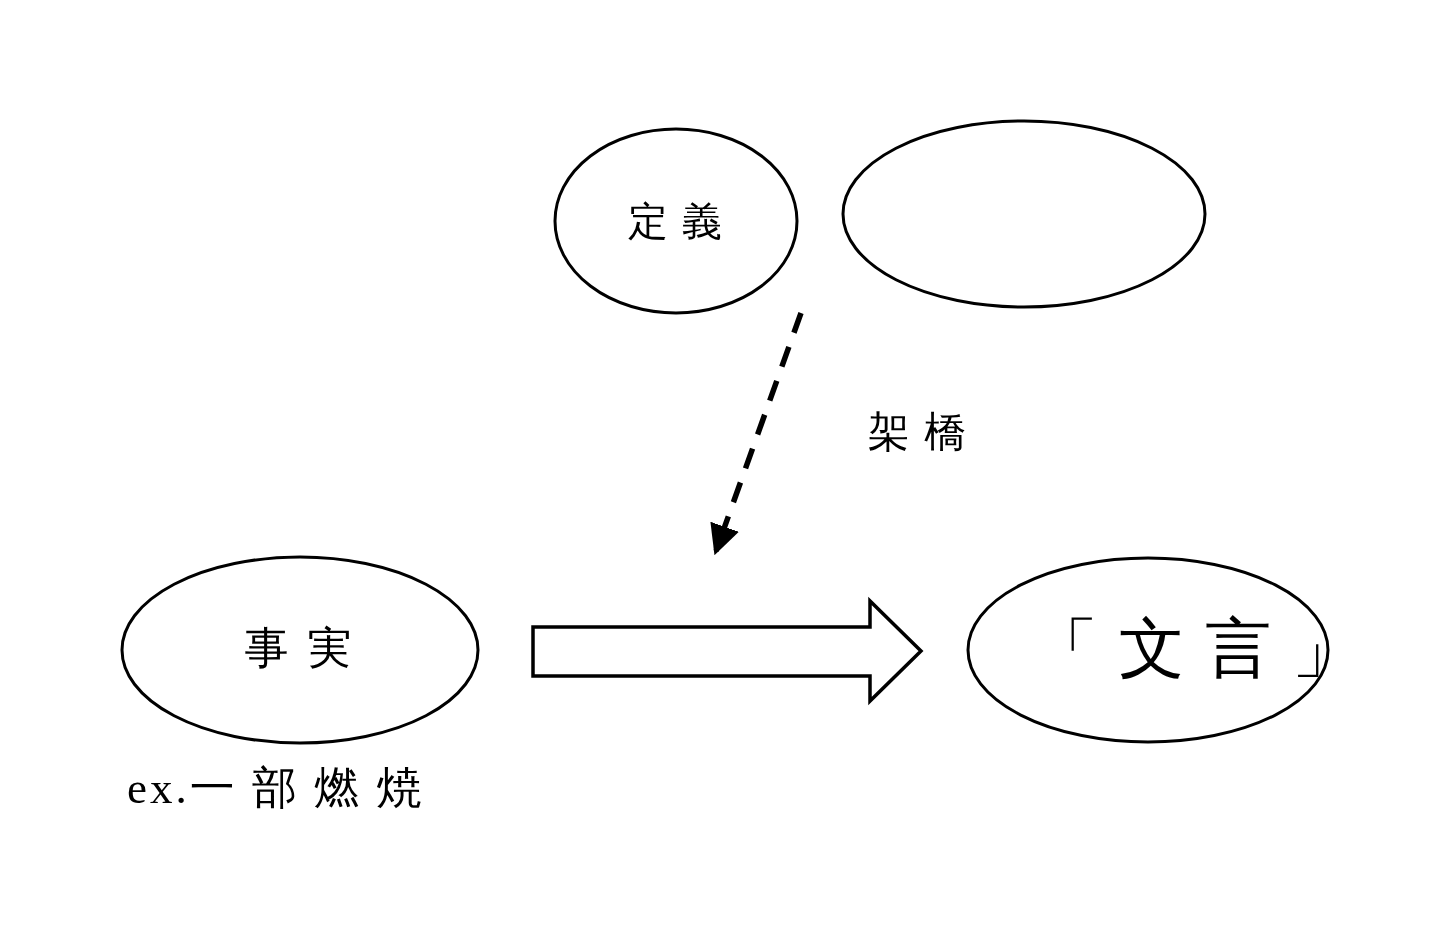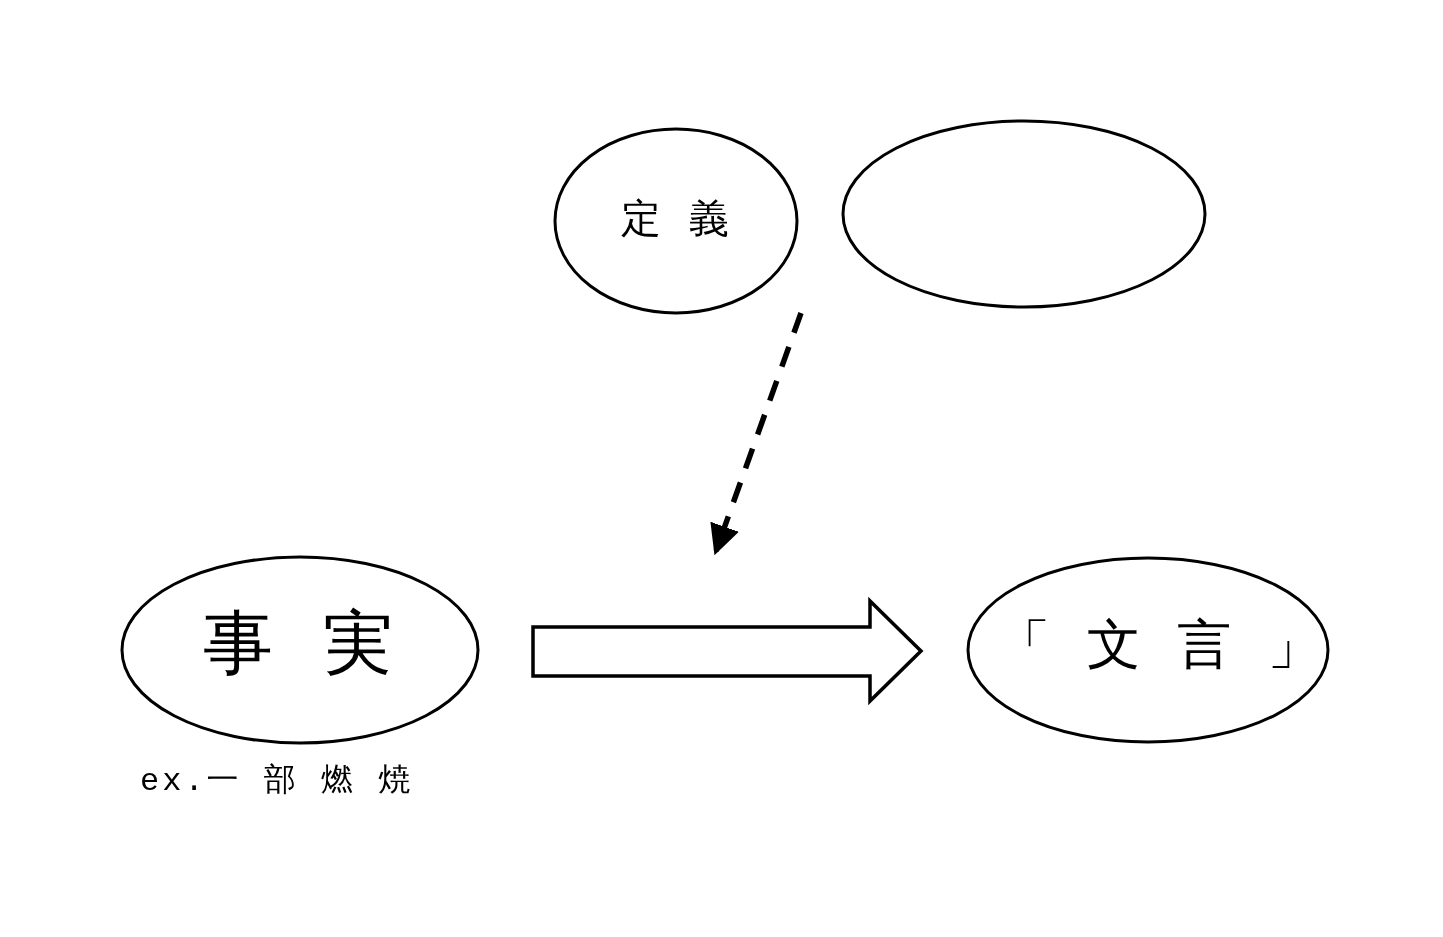--- a/index.html
+++ b/index.html
@@ -5,21 +5,21 @@
   html, body {
     margin: 0;
     padding: 0;
     background: #ffffff;
   }
   .diagram {
     position: relative;
     width: 1443px;
     height: 937px;
     background: #ffffff;
-    font-family: Liberation Mono, monospace;
+    font-family: Liberation Serif, serif;
     color: #000000;
     overflow: hidden;
   }
   .diagram svg {
     position: absolute;
     left: 0;
     top: 0;
   }
   .label {
     position: absolute;
@@ -30,28 +30,27 @@
     color: #000000;
     line-height: 1;
   }
   .node-label-sm {
     font-size: 40px;
     letter-spacing: 2px;
   }
   .label-definition   { left: 556px; top: 132px; width: 240px; height: 180px; }
   .label-precedent    { left: 843px; top: 124px; width: 362px; height: 180px; }
   .label-bridge       { left: 818px; top: 406px; width: 200px; height: 52px; font-size: 42px; letter-spacing: 2px; }
-  .label-fact         { left: 122px; top: 556px; width: 356px; height: 186px; font-size: 70px; letter-spacing: 4px; }
-  .label-wording      { left: 980px; top: 556px; width: 360px; height: 186px; font-size: 54px; letter-spacing: 2px; }
+  .label-fact         { left: 122px; top: 556px; width: 356px; height: 186px; font-size: 44px; letter-spacing: 4px; }
+  .label-wording      { left: 1016px; top: 556px; width: 360px; height: 186px; font-size: 66px; letter-spacing: 2px; }
   .label-example {
-    font-size: 32px;
+    font-size: 45px;
     letter-spacing: 3px;
     justify-content: flex-start;
     align-items: flex-start;
-    margin-left: 13px;
   }
   .label-fact-example    { left: 127px; top: 766px; width: 340px; height: 46px; }
   .label-wording-example { left: 992px; top: 766px; width: 340px; height: 46px; }
 </style>
 </head>
 <body>
 
 <div class="diagram">
 
   <svg width="1443" height="937" viewBox="0 0 1443 937">
@@ -70,20 +69,21 @@
     <ellipse cx="1148" cy="650" rx="180" ry="92" fill="none" stroke="#000000" stroke-width="3"></ellipse>
 
     <line x1="801" y1="313" x2="716" y2="551" stroke="#000000" stroke-width="5.5" stroke-dasharray="21 15" marker-end="url(#dash-arrowhead)"></line>
 
     <polygon points="533,627 870,627 870,601 921,651 870,701 870,676 533,676" fill="#ffffff" stroke="#000000" stroke-width="3.5" stroke-linejoin="miter"></polygon>
   </svg>
 
   <div class="label node-label-sm label-definition">定 義</div>
 
 
+  <div class="label label-bridge">架 橋</div>
 
   <div class="label label-fact">事 実</div>
 
   <div class="label label-wording">「 文 言 」</div>
 
   <div class="label label-example label-fact-example">ex.一 部 燃 焼</div>
 
 
 </div>
 

